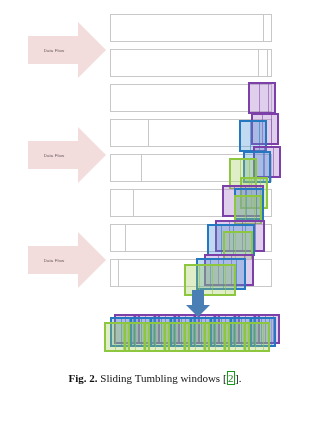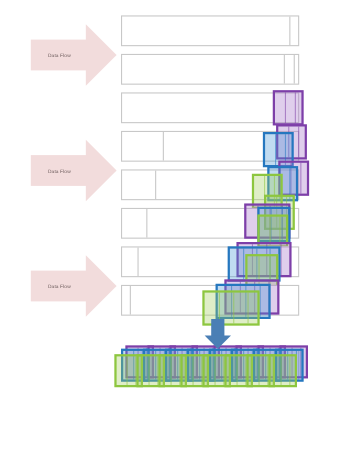--- a/index.html
+++ b/index.html
@@ -308,14 +308,19 @@
     <div class="shaft"></div>
     <div class="head"></div>
     <div class="flow-label">Data Flow</div>
   </div>
 
   <div id="down-arrow" class="down-arrow" style="left: 186px; top: 290px; width: 24px; height: 27px;">
     <div class="d-shaft"></div>
     <div class="d-head"></div>
   </div>
 
+  <div id="caption">
+    <span class="figno">Fig. 2.</span>
+    <span>Sliding Tumbling windows</span>
+    <span>[</span><span class="cite">2</span><span>].</span>
+  </div>
 
 </div>
 
 </body></html>

